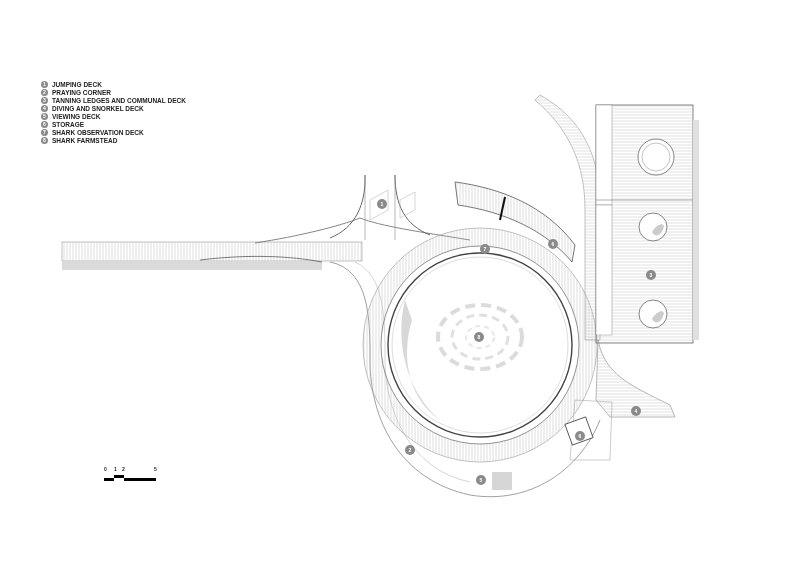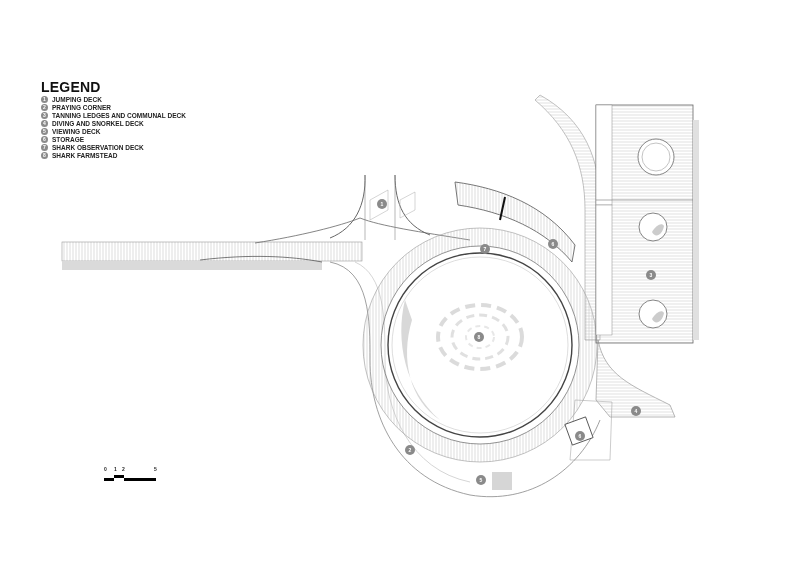--- a/index.html
+++ b/index.html
@@ -129,21 +129,20 @@
         <text x="485" y="251" text-anchor="middle" class="marker-label">7</text>
       </g>
     <g>
         <circle cx="479" cy="337" r="5" fill="#8a8a8a"></circle>
         <text x="479" y="339" text-anchor="middle" class="marker-label">8</text>
       </g>
   </g>
 </svg>
 
 <div class="legend">
-  <div class="legend-title">LEGEND</div>
   <div class="legend-item">
       <span class="legend-num">1</span>
       <span class="legend-label">JUMPING DECK</span>
     </div>
   <div class="legend-item">
       <span class="legend-num">2</span>
       <span class="legend-label">PRAYING CORNER</span>
     </div>
   <div class="legend-item">
       <span class="legend-num">3</span>

